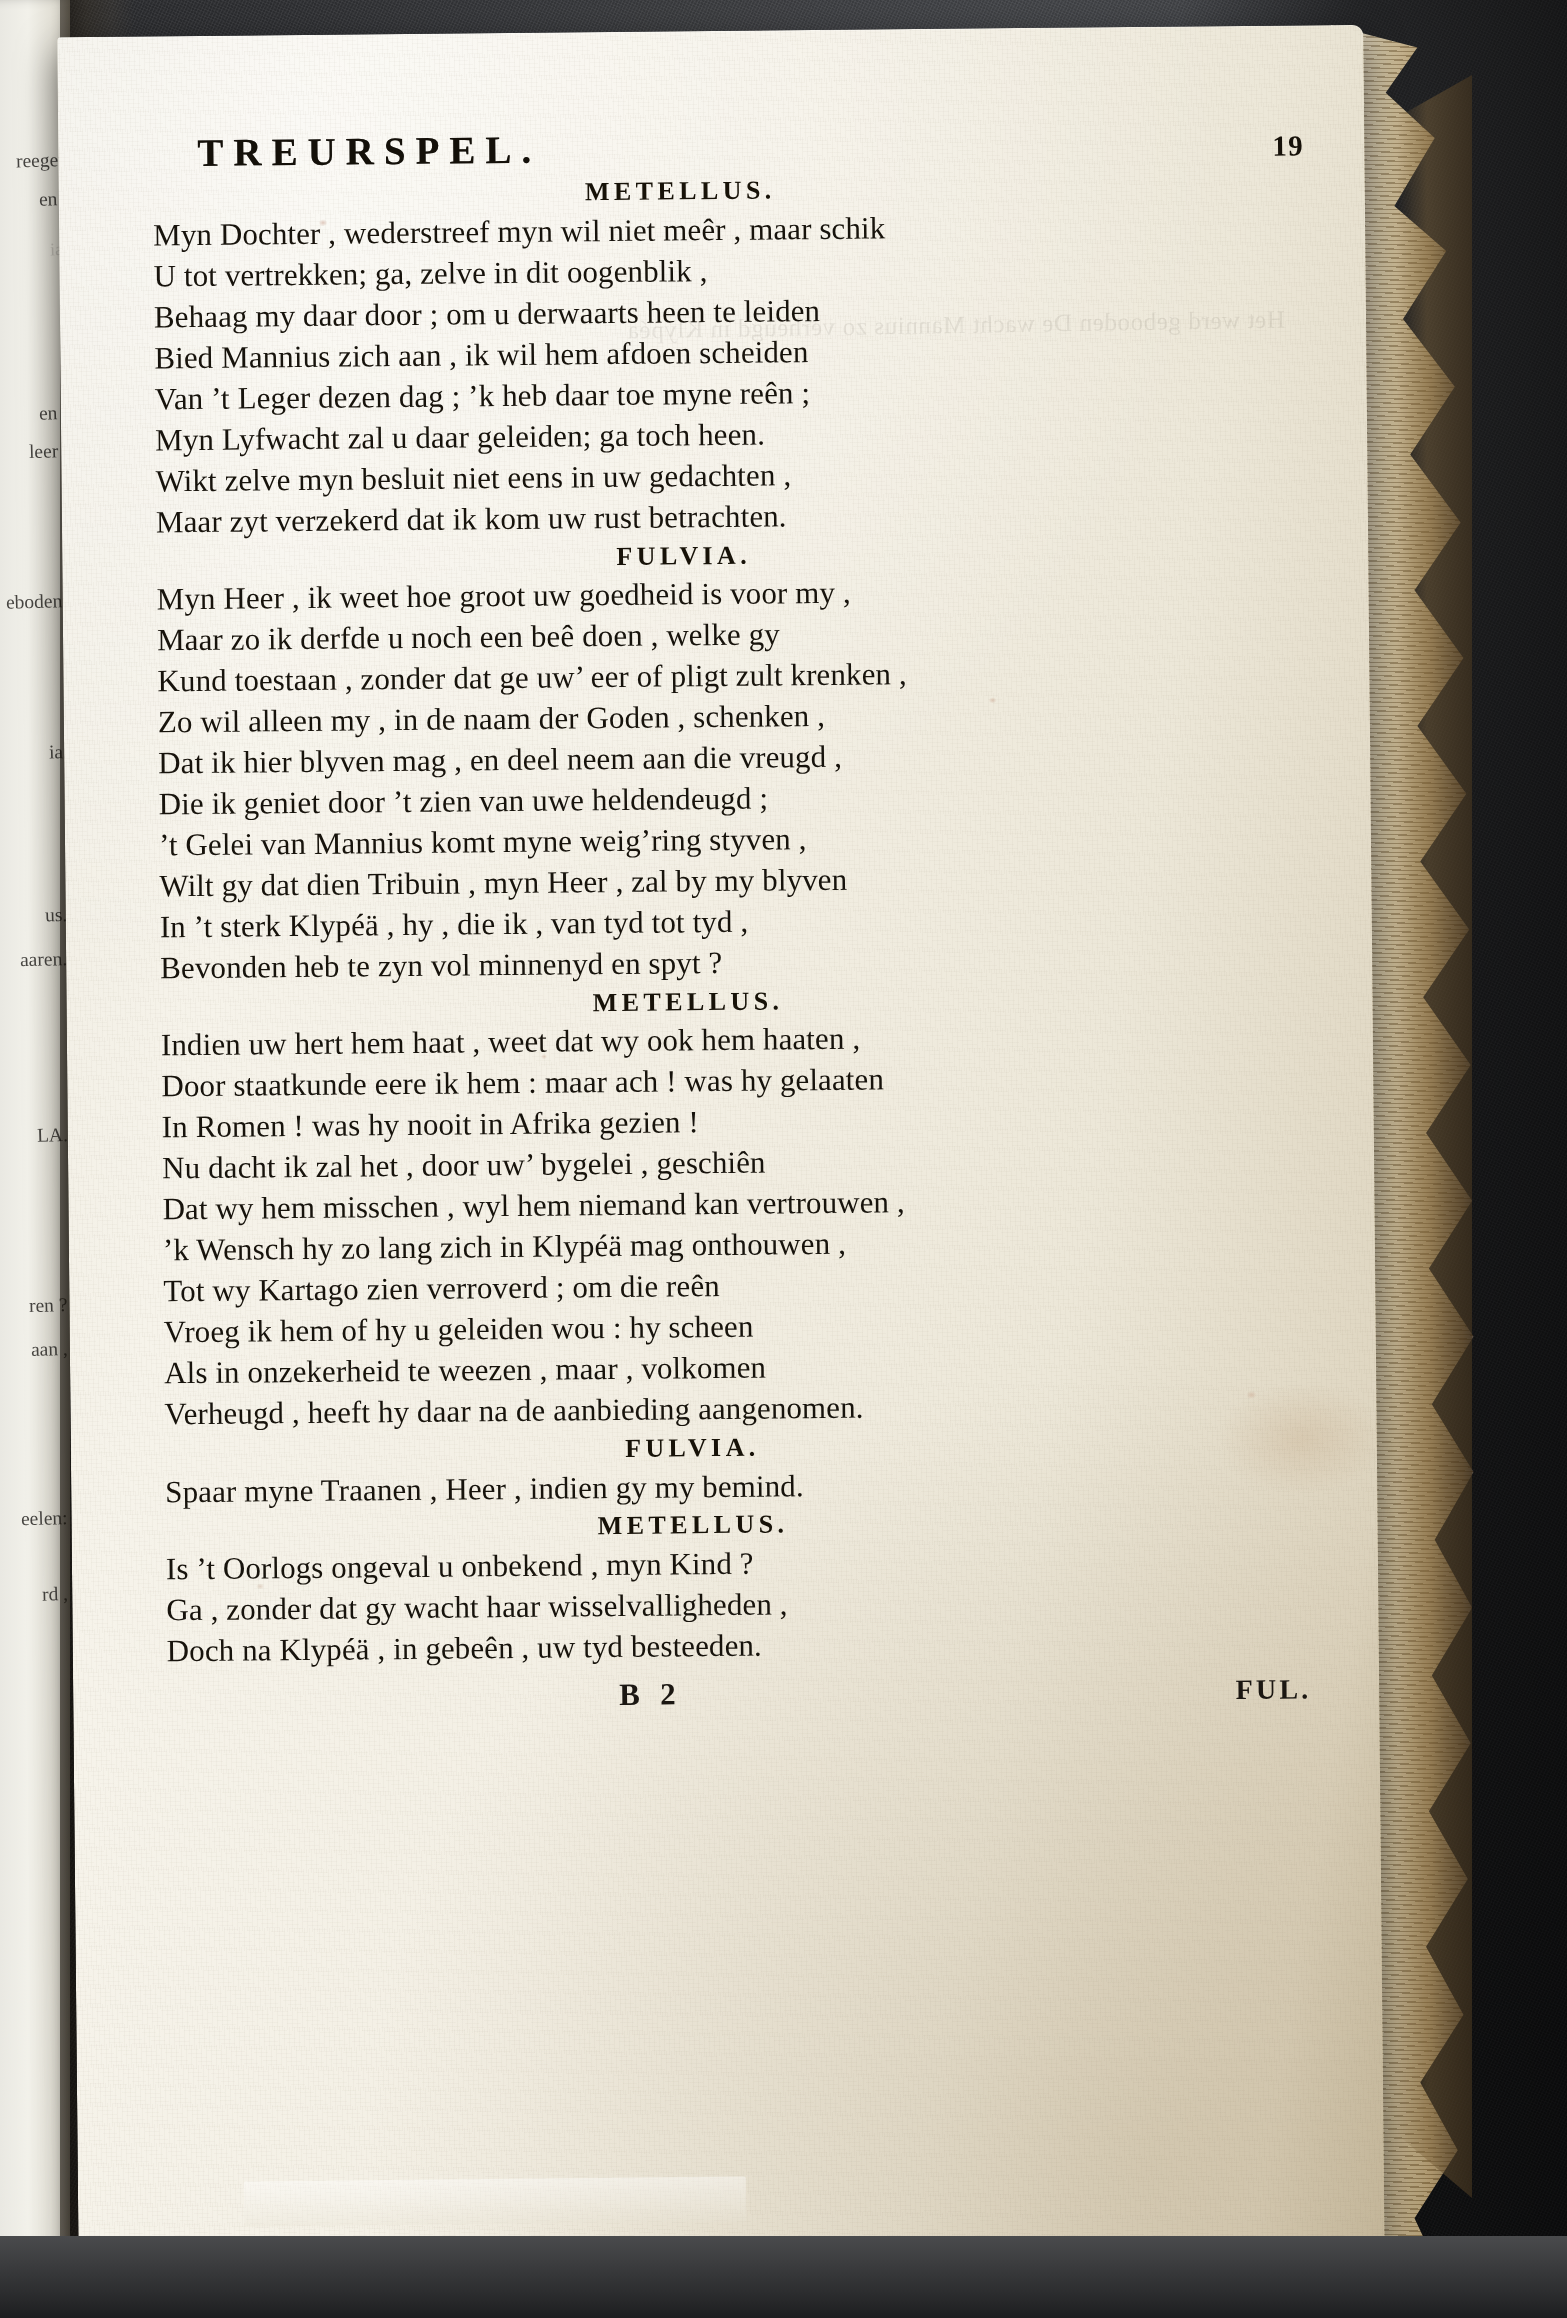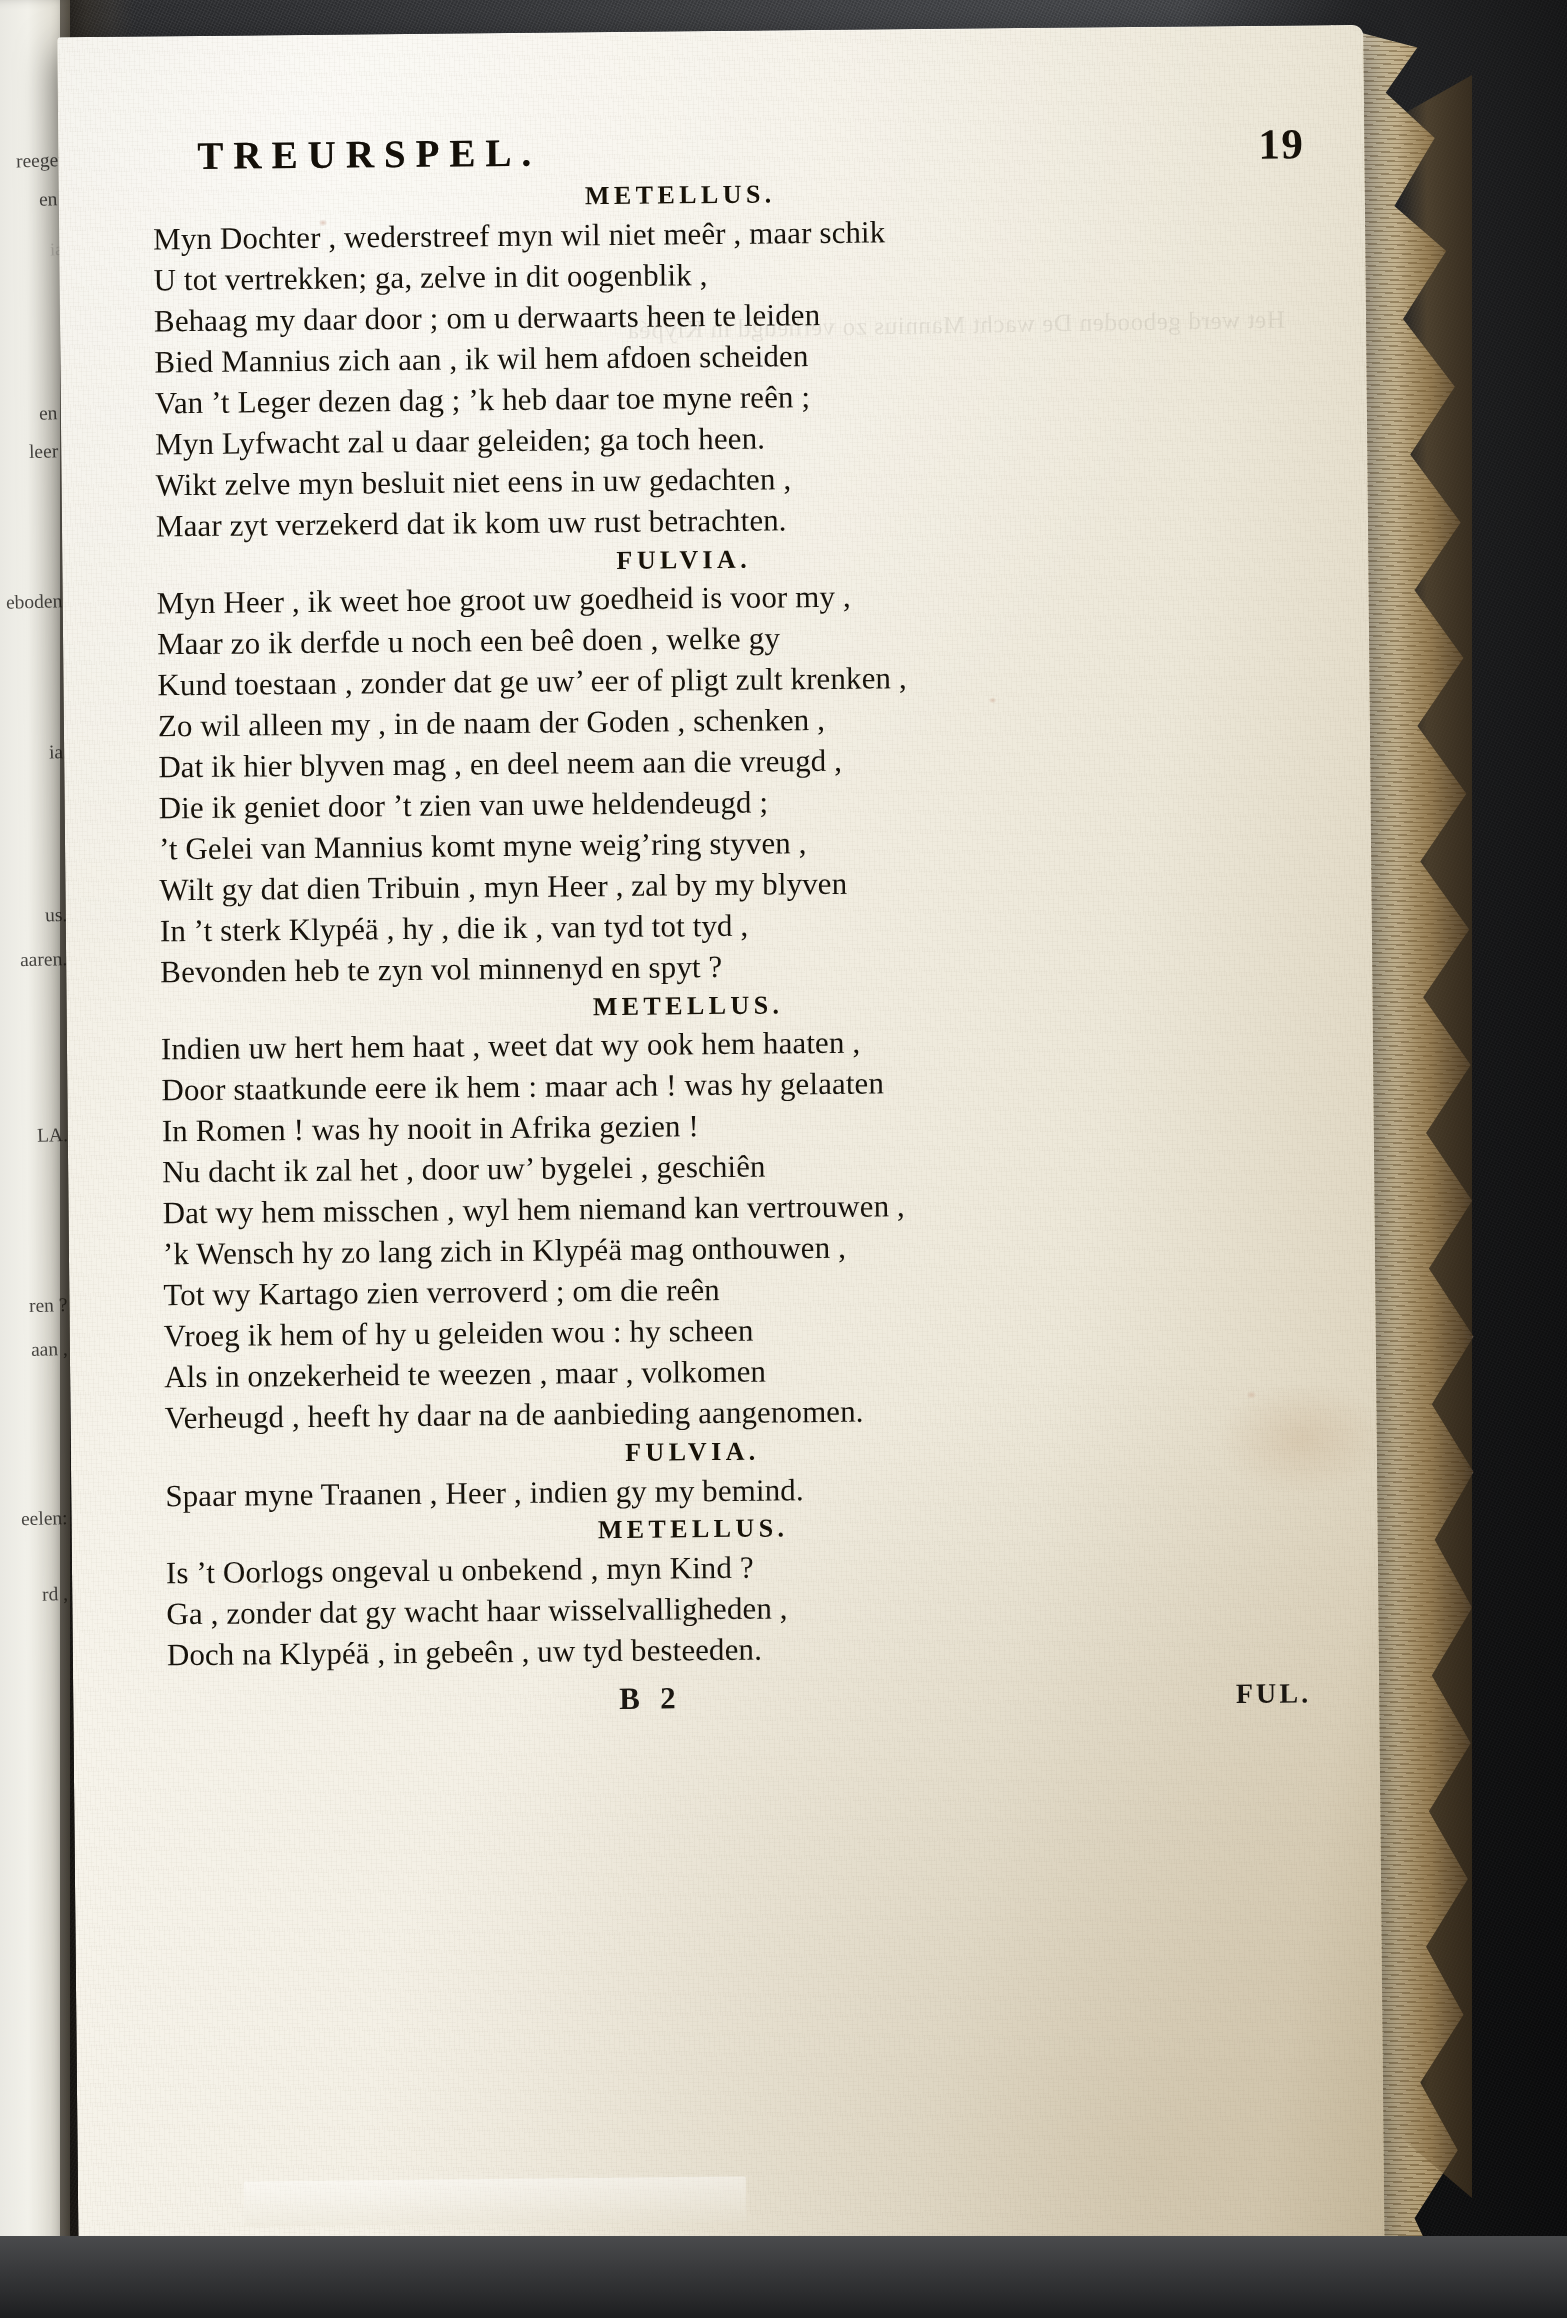--- a/index.html
+++ b/index.html
@@ -167,21 +167,21 @@
     font-size: 39px;
     letter-spacing: 10px;
     font-weight: 700;
     font-family: "Liberation Serif", serif;
     color: #141009;
     text-shadow: 0 0 0.6px rgba(0,0,0,.5);
   }
   .folio {
     margin-left: auto;
     margin-right: 16.3px;
-    font-size: 43px;
+    font-size: 29px;
     font-weight: 700;
     letter-spacing: 1.3px;
     color: #161109;
   }
 
   .speaker {
     text-align: center;
     font-size: 26px;
     letter-spacing: 4.4px;
     font-weight: 700;

